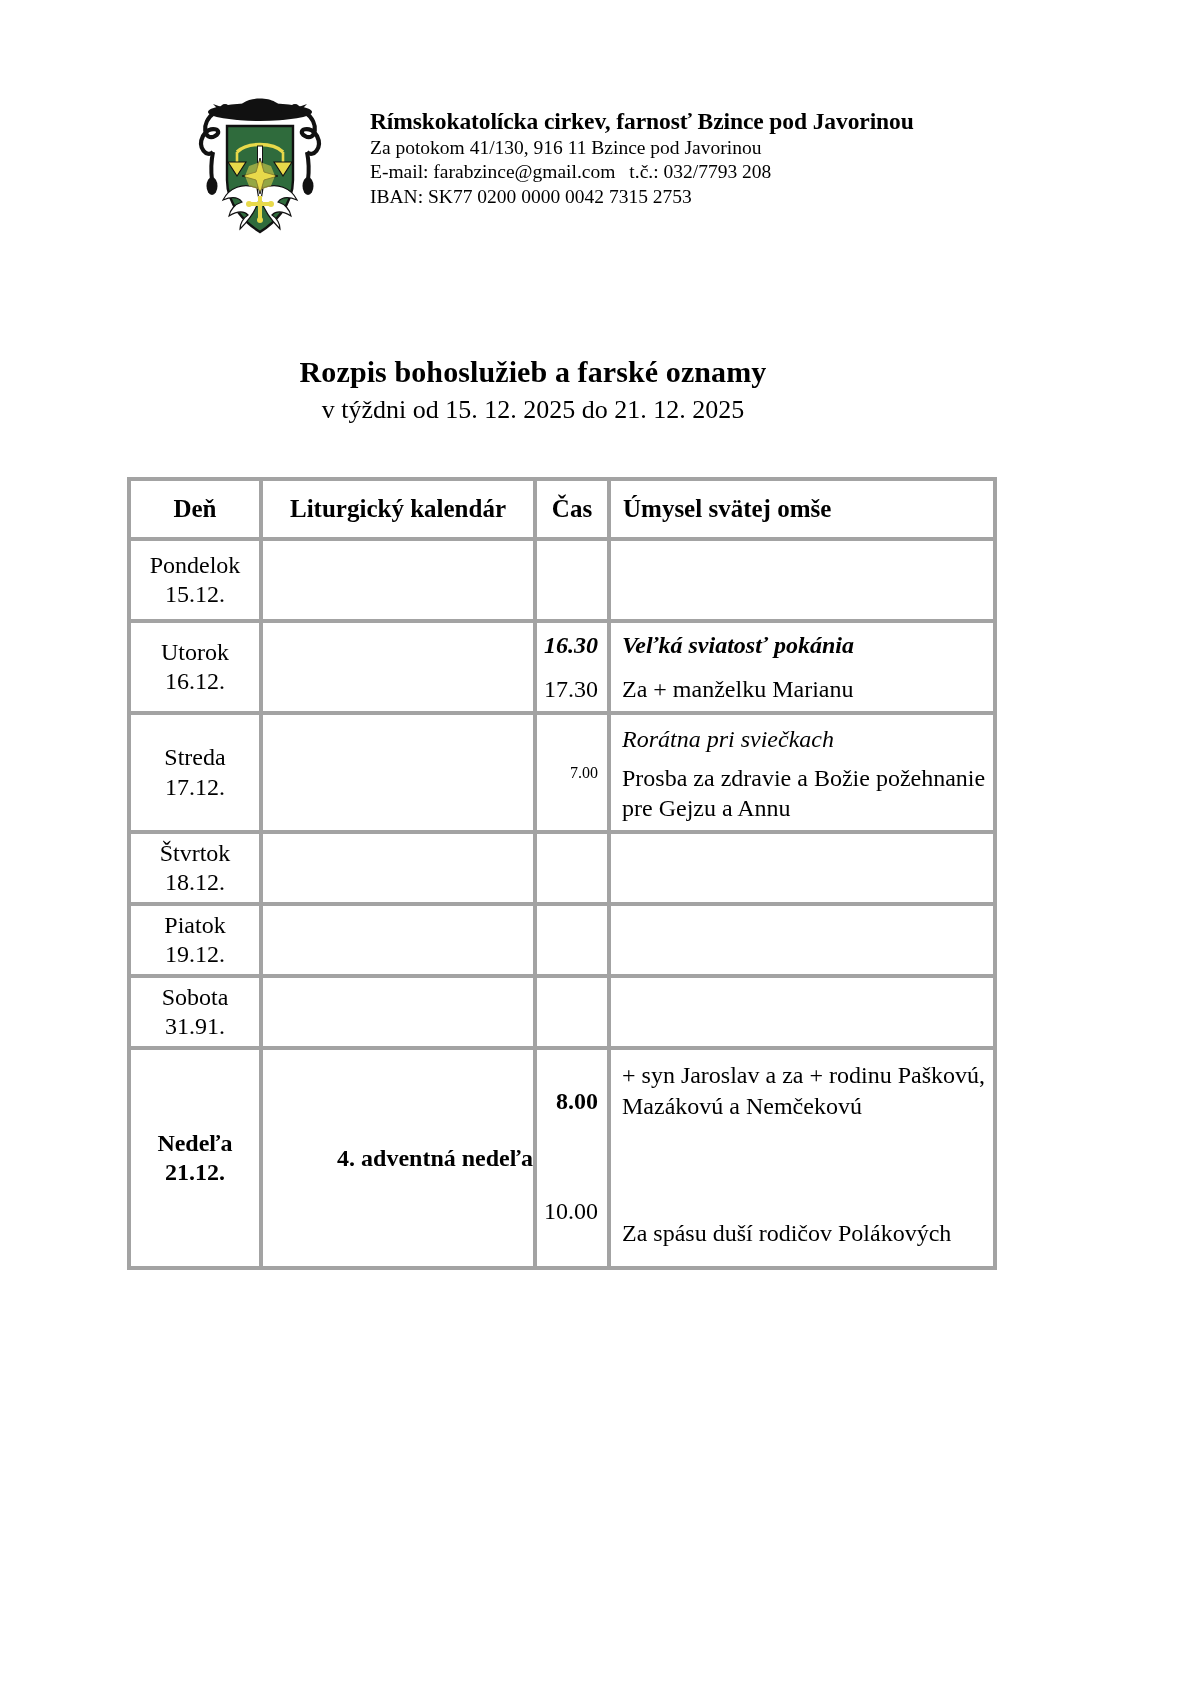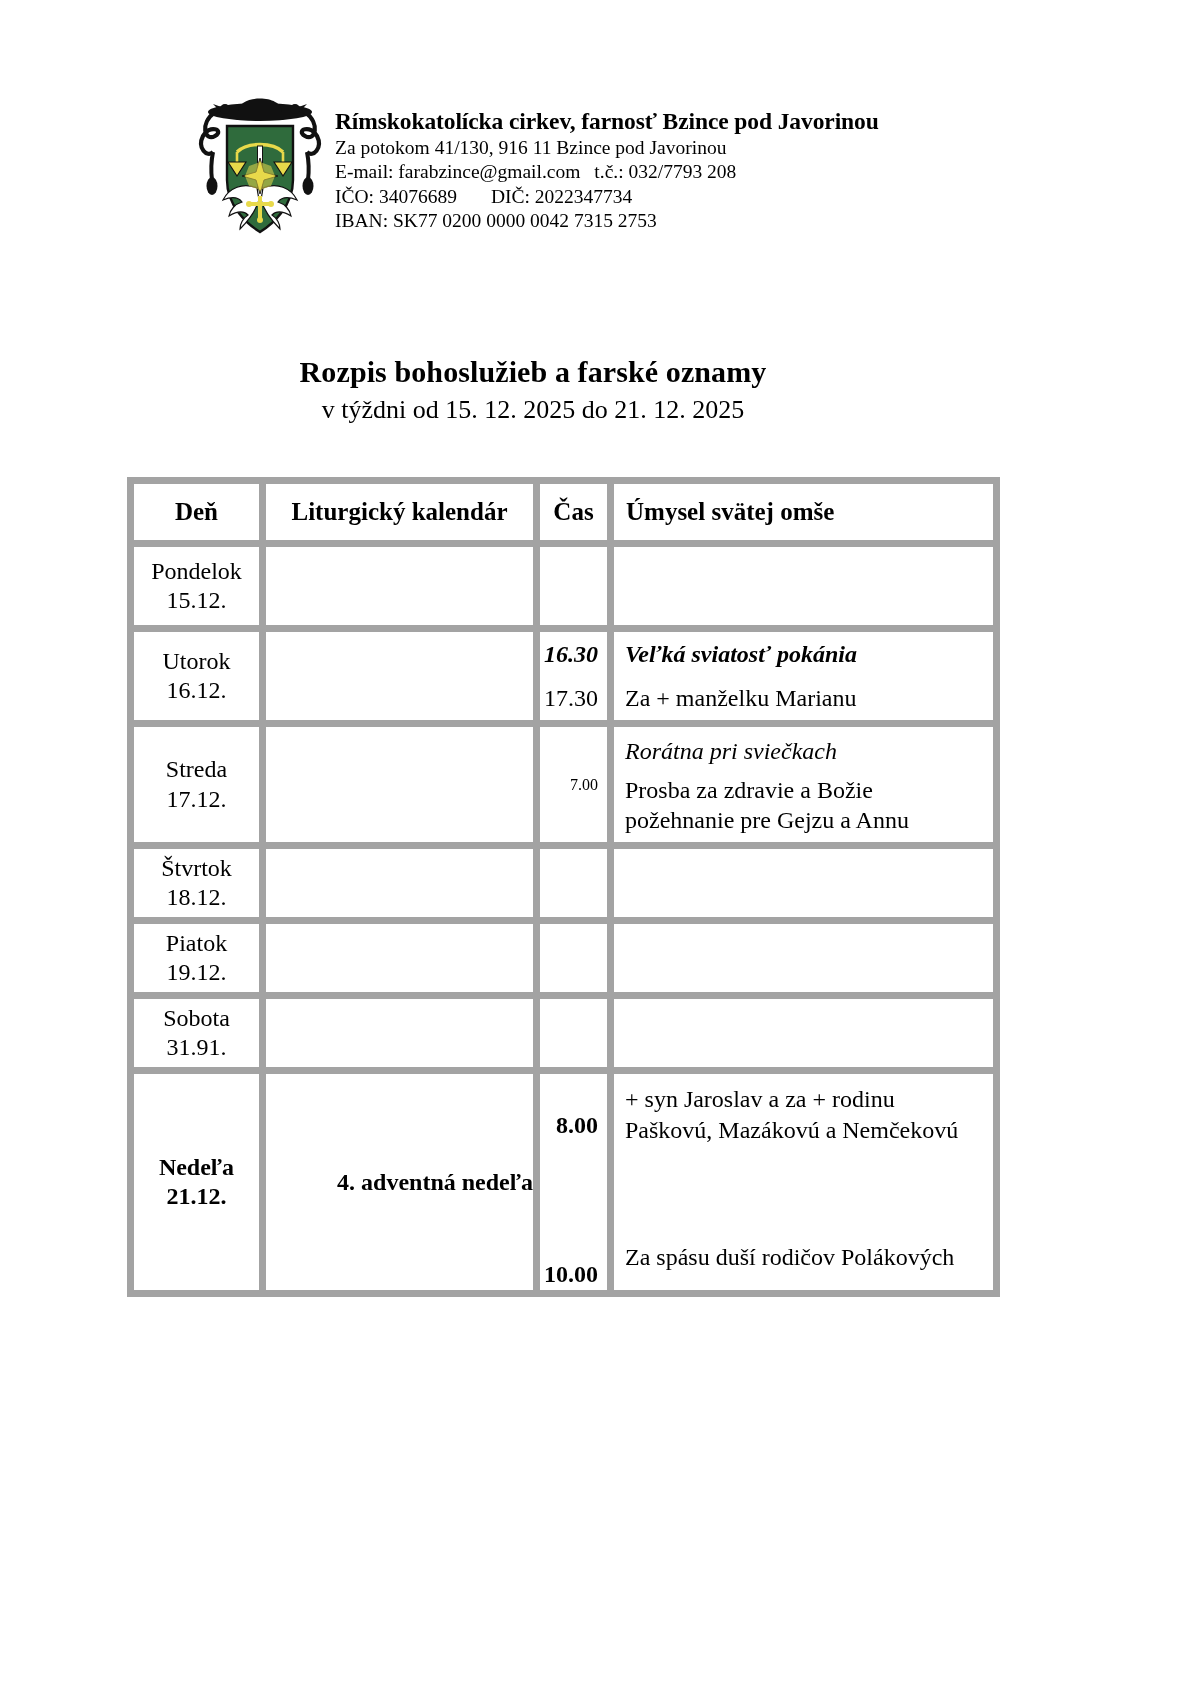--- a/index.html
+++ b/index.html
@@ -33,20 +33,21 @@
   }
   .crest {
     width: 150px;
     height: 155px;
     flex: 0 0 150px;
     position: relative;
   }
   .crest svg { display: block; width: 150px; height: 155px; }
 
   .org-block {
+    margin-left: 35px;
     padding-top: 24px;
   }
   .org-name {
     font-size: 23.5px;
     font-weight: bold;
     line-height: 1.18;
     letter-spacing: -0.1px;
     white-space: nowrap;
   }
   .org-line {
@@ -84,21 +85,21 @@
     top: 477px;
     width: 866px;
   }
   table.sched {
     border-collapse: collapse;
     width: 866px;
     table-layout: fixed;
   }
   table.sched th,
   table.sched td {
-    border: 7px solid #a3a3a3;
+    border: 4px solid #a3a3a3;
     vertical-align: middle;
     padding: 0;
   }
   col.c-day   { width: 132px; }
   col.c-cal   { width: 274px; }
   col.c-time  { width: 74px; }
   col.c-int   { width: 386px; }
 
   thead th {
     text-align: center;
@@ -163,21 +164,21 @@
   .tue-tb { height: 44px; display: flex; align-items: center; padding-left: 11px; }
 
   
   .wed-time { height: 104px; display: flex; align-items: center; justify-content: flex-end; padding-right: 9px; }
   .wed-text { padding: 9px 6px 6px 11px; }
   .wed-text .l1 { margin-bottom: 8px; }
 
   
   .sun-times { height: 216px; position: relative; }
   .sun-times .t1 { position: absolute; top: 38px;  right: 9px; font-weight: bold; font-size: 24px; }
-  .sun-times .t2 { position: absolute; top: 148px; right: 9px; font-weight: bold; font-size: 24px; margin-top: 39px; }
+  .sun-times .t2 { position: absolute; top: 148px; right: 9px; font-weight: normal; font-size: 24px; }
   .sun-intents { height: 216px; position: relative; padding-left: 11px; }
   .sun-intents .b1 { position: absolute; top: 10px;  left: 11px; right: 6px; font-size: 24px; line-height: 1.3; }
   .sun-intents .b2 { position: absolute; top: 128px; left: 11px; right: 6px; font-size: 24px; line-height: 1.3; margin-top: 40px; }
 </style>
 </head>
 <body>
 
 <div class="page">
 
   <div class="letterhead">
@@ -224,21 +225,20 @@
         <circle cx="64" cy="120" r="3" fill="#e8d94a"></circle>
         <circle cx="86" cy="120" r="3" fill="#e8d94a"></circle>
         <circle cx="75" cy="136" r="3" fill="#e8d94a"></circle>
       </svg>
     </div>
 
     <div class="org-block">
       <div class="org-name">Rímskokatolícka cirkev, farnosť Bzince pod Javorinou</div>
       <div class="org-line">Za potokom 41/130, 916 11 Bzince pod Javorinou</div>
       <div class="org-line"><span>E-mail: farabzince@gmail.com</span><span class="gap-sm"></span><span>t.č.: 032/7793 208</span></div>
-      <div class="org-line"><span>IČO: 34076689</span><span class="gap-md"></span><span>DIČ: 2022347734</span></div>
       <div class="org-line">IBAN: SK77 0200 0000 0042 7315 2753</div>
     </div>
   </div>
 
   <div class="title-block">
     <div class="doc-title">Rozpis bohoslužieb a farské oznamy</div>
     <div class="doc-subtitle">v týždni od 15. 12. 2025 do 21. 12. 2025</div>
   </div>
 
   <div class="sched-wrap">

